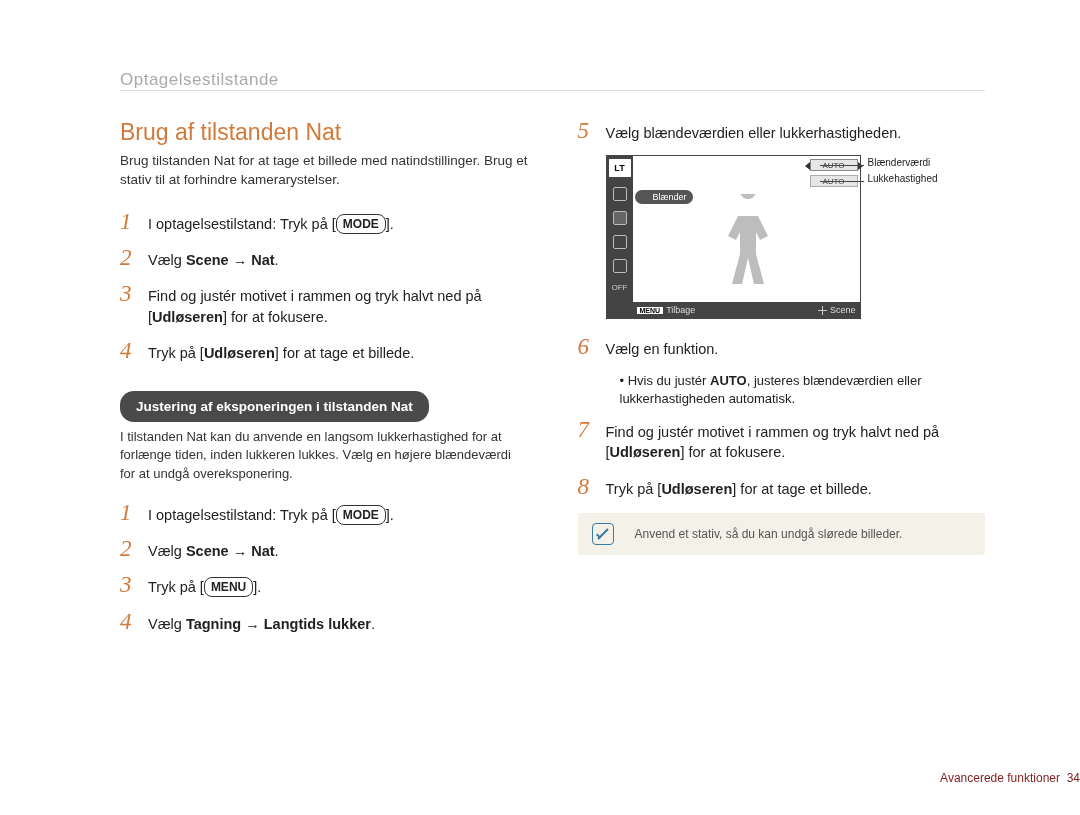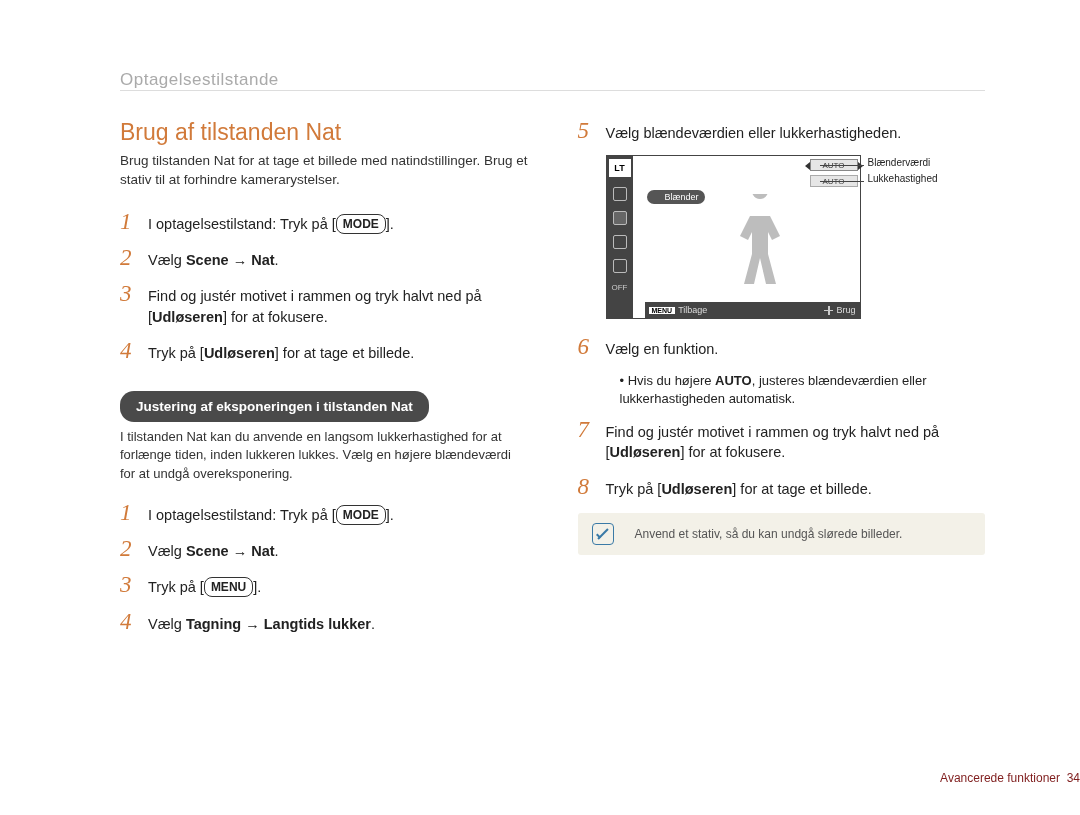--- a/index.html
+++ b/index.html
@@ -93,21 +93,20 @@
     margin: 6px 0 16px 28px;
   }
   .screen {
     width: 255px;
     height: 164px;
     border: 1px solid #444;
     background: #fff;
     display: flex;
     position: relative;
     font-size: 10px;
-    gap: 12px;
   }
   .screen-side {
     width: 26px;
     background: #444;
     display: flex;
     flex-direction: column;
     align-items: center;
     padding-top: 3px;
     gap: 10px;
   }
@@ -368,38 +367,38 @@
           <div class="second-row">AUTO</div>
           <div class="blaender-row">Blænder</div>
           <svg class="figure" viewBox="0 0 70 100">
             <path fill="#bdbdbd" d="M35 5 a8 8 0 1 1 0.01 0 M25 22 h20 l10 20 l-8 4 l-4 -8 v22 l8 30 h-10 l-6 -26 l-6 26 h-10 l8 -30 v-22 l-4 8 l-8 -4 z"></path>
           </svg>
           <div class="bottombar">
             <span class="menu-box">MENU</span>
             <span class="lbl">Tilbage</span>
             <span class="gap"></span>
             <span class="nav-cross"></span>
-            <span class="lbl">Brug</span>
+            <span class="lbl">Scene</span>
           </div>
         </div>
       </div>
       <div class="callout-line cl1"></div>
       <div class="callout-line cl2"></div>
       <div class="clabel a">Blænderværdi</div>
       <div class="clabel b">Lukkehastighed</div>
     </div>
 
     <ol class="steps">
       <li>
         <span class="step-num">6</span>
         <span class="step-body">Vælg en funktion.</span>
       </li>
     </ol>
     <div class="bullet-note">
-      <span>Hvis du højere </span><b>AUTO</b><span>, justeres blændeværdien eller lukkerhastigheden automatisk.</span>
+      <span>Hvis du justér </span><b>AUTO</b><span>, justeres blændeværdien eller lukkerhastigheden automatisk.</span>
     </div>
 
     <ol class="steps">
       <li>
         <span class="step-num">7</span>
         <span class="step-body">
           <span>Find og justér motivet i rammen og tryk halvt ned på [</span><b>Udløseren</b><span>] for at fokusere.</span>
         </span>
       </li>
       <li>

